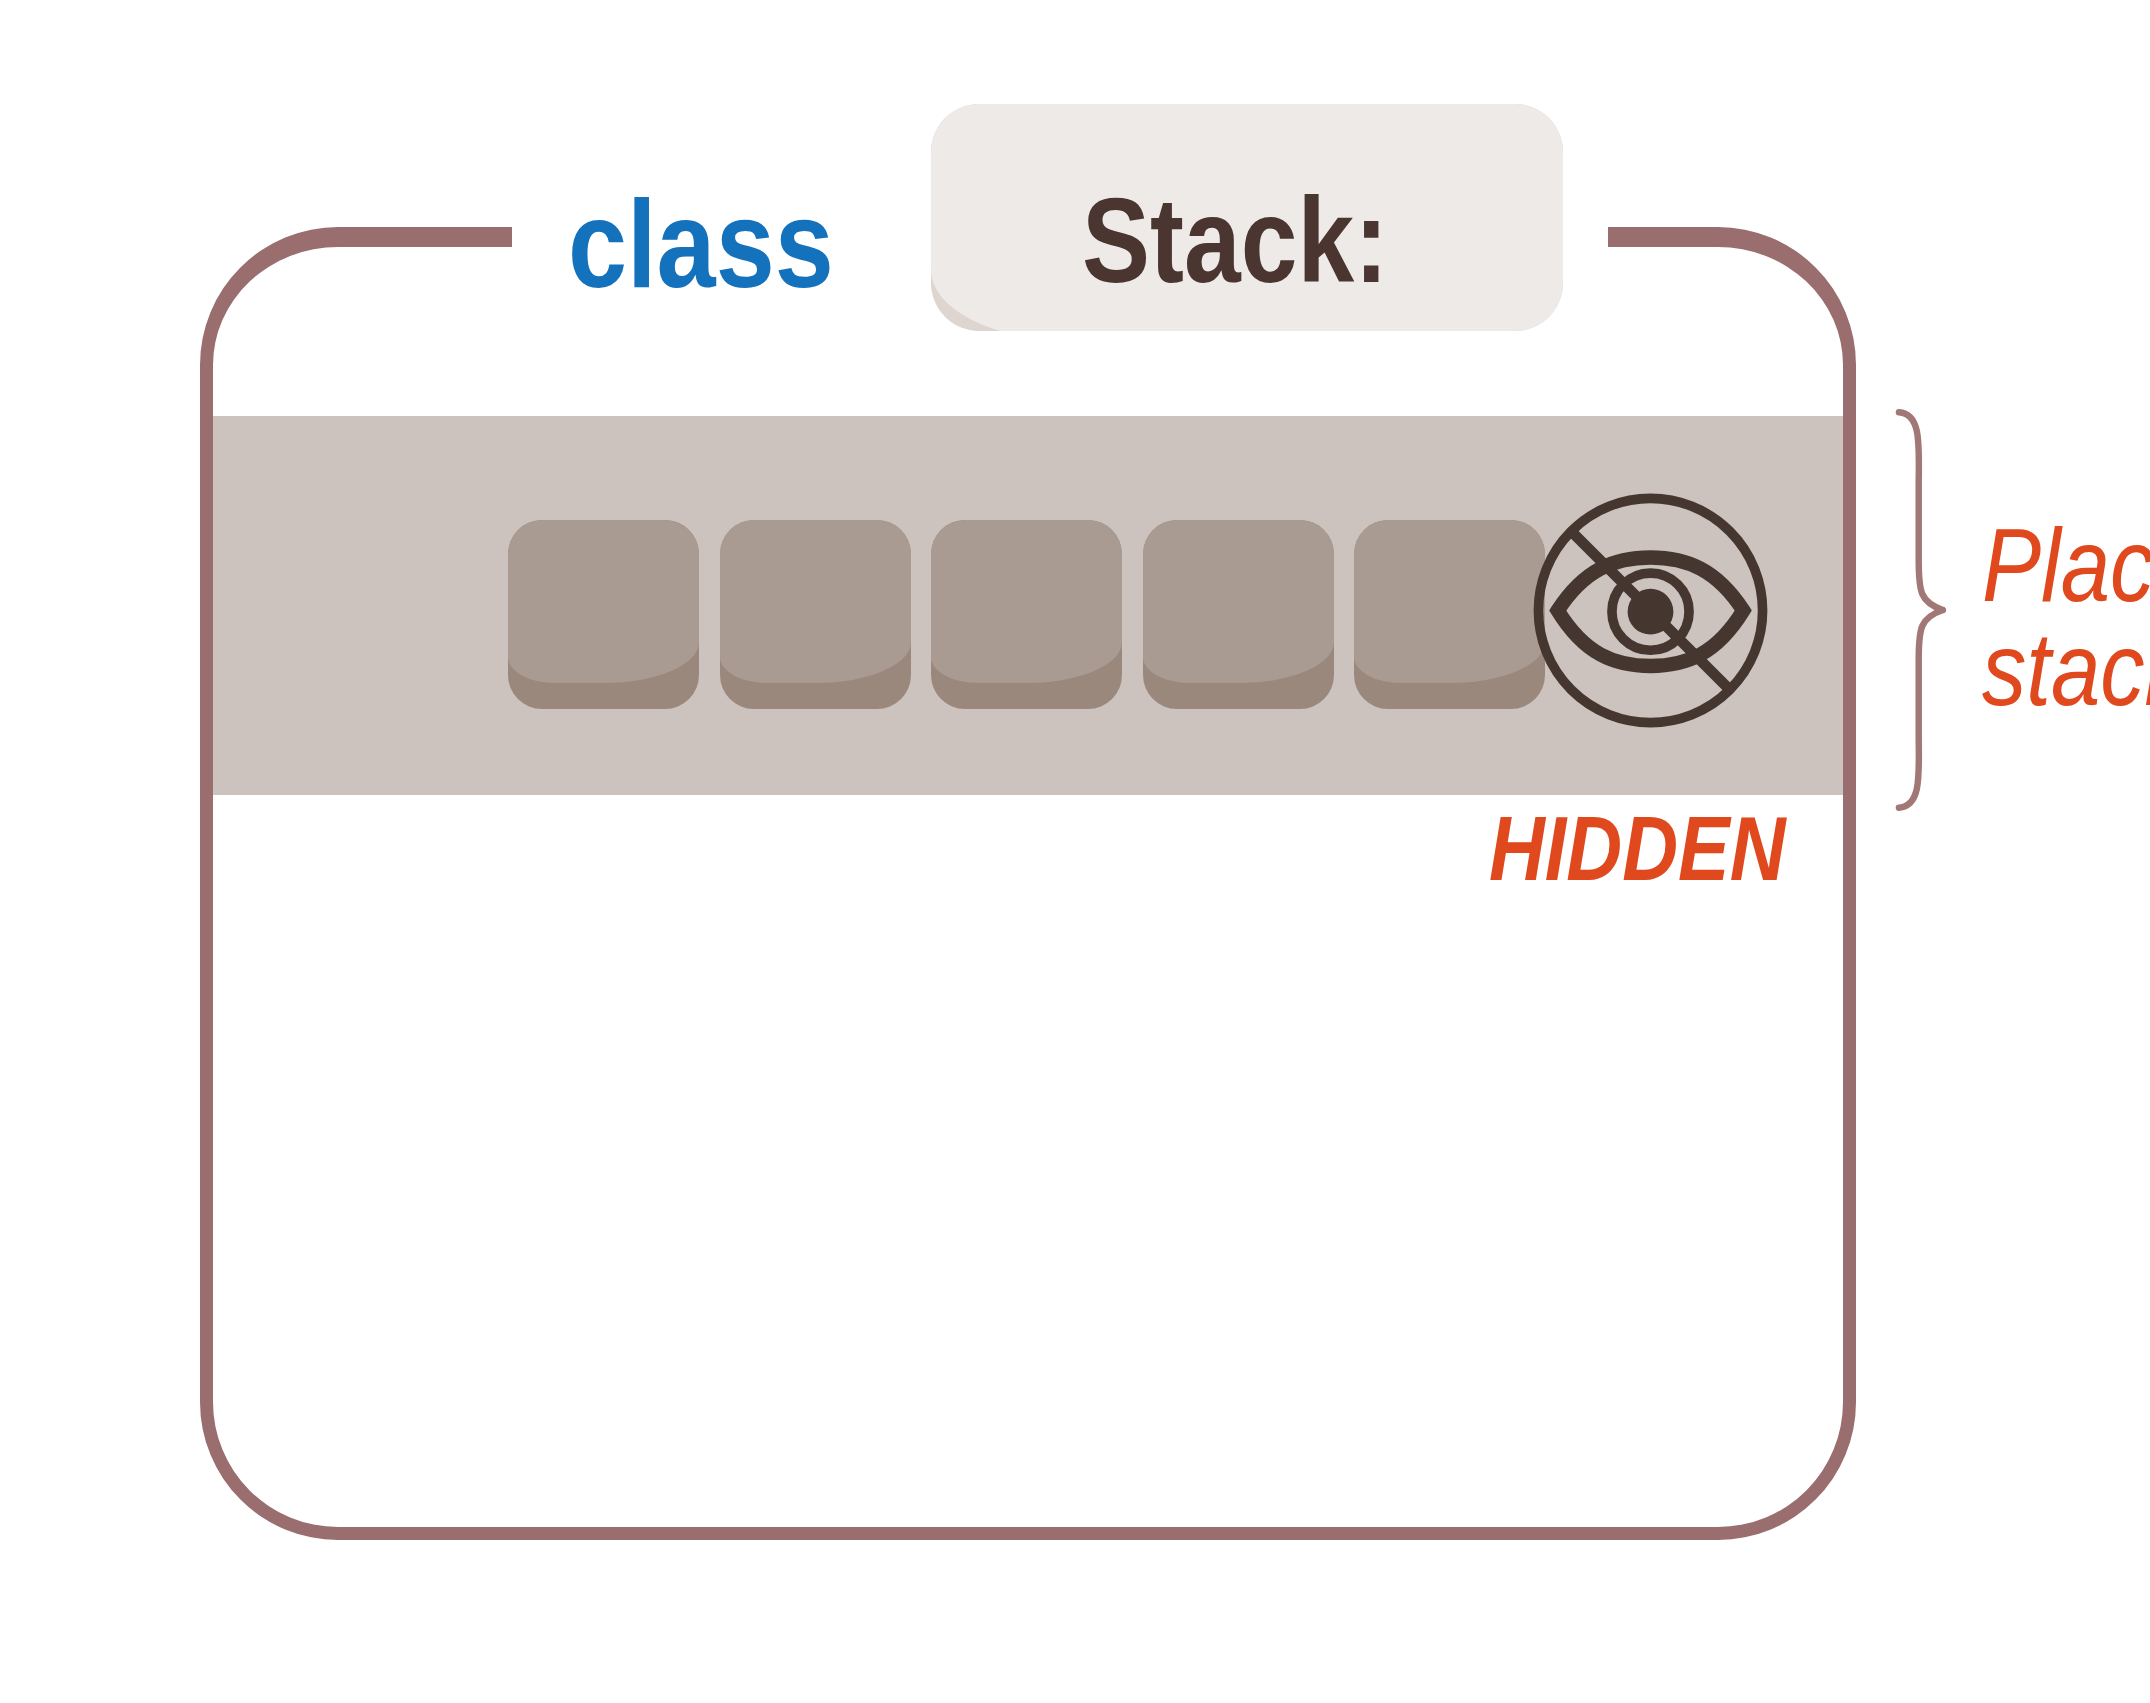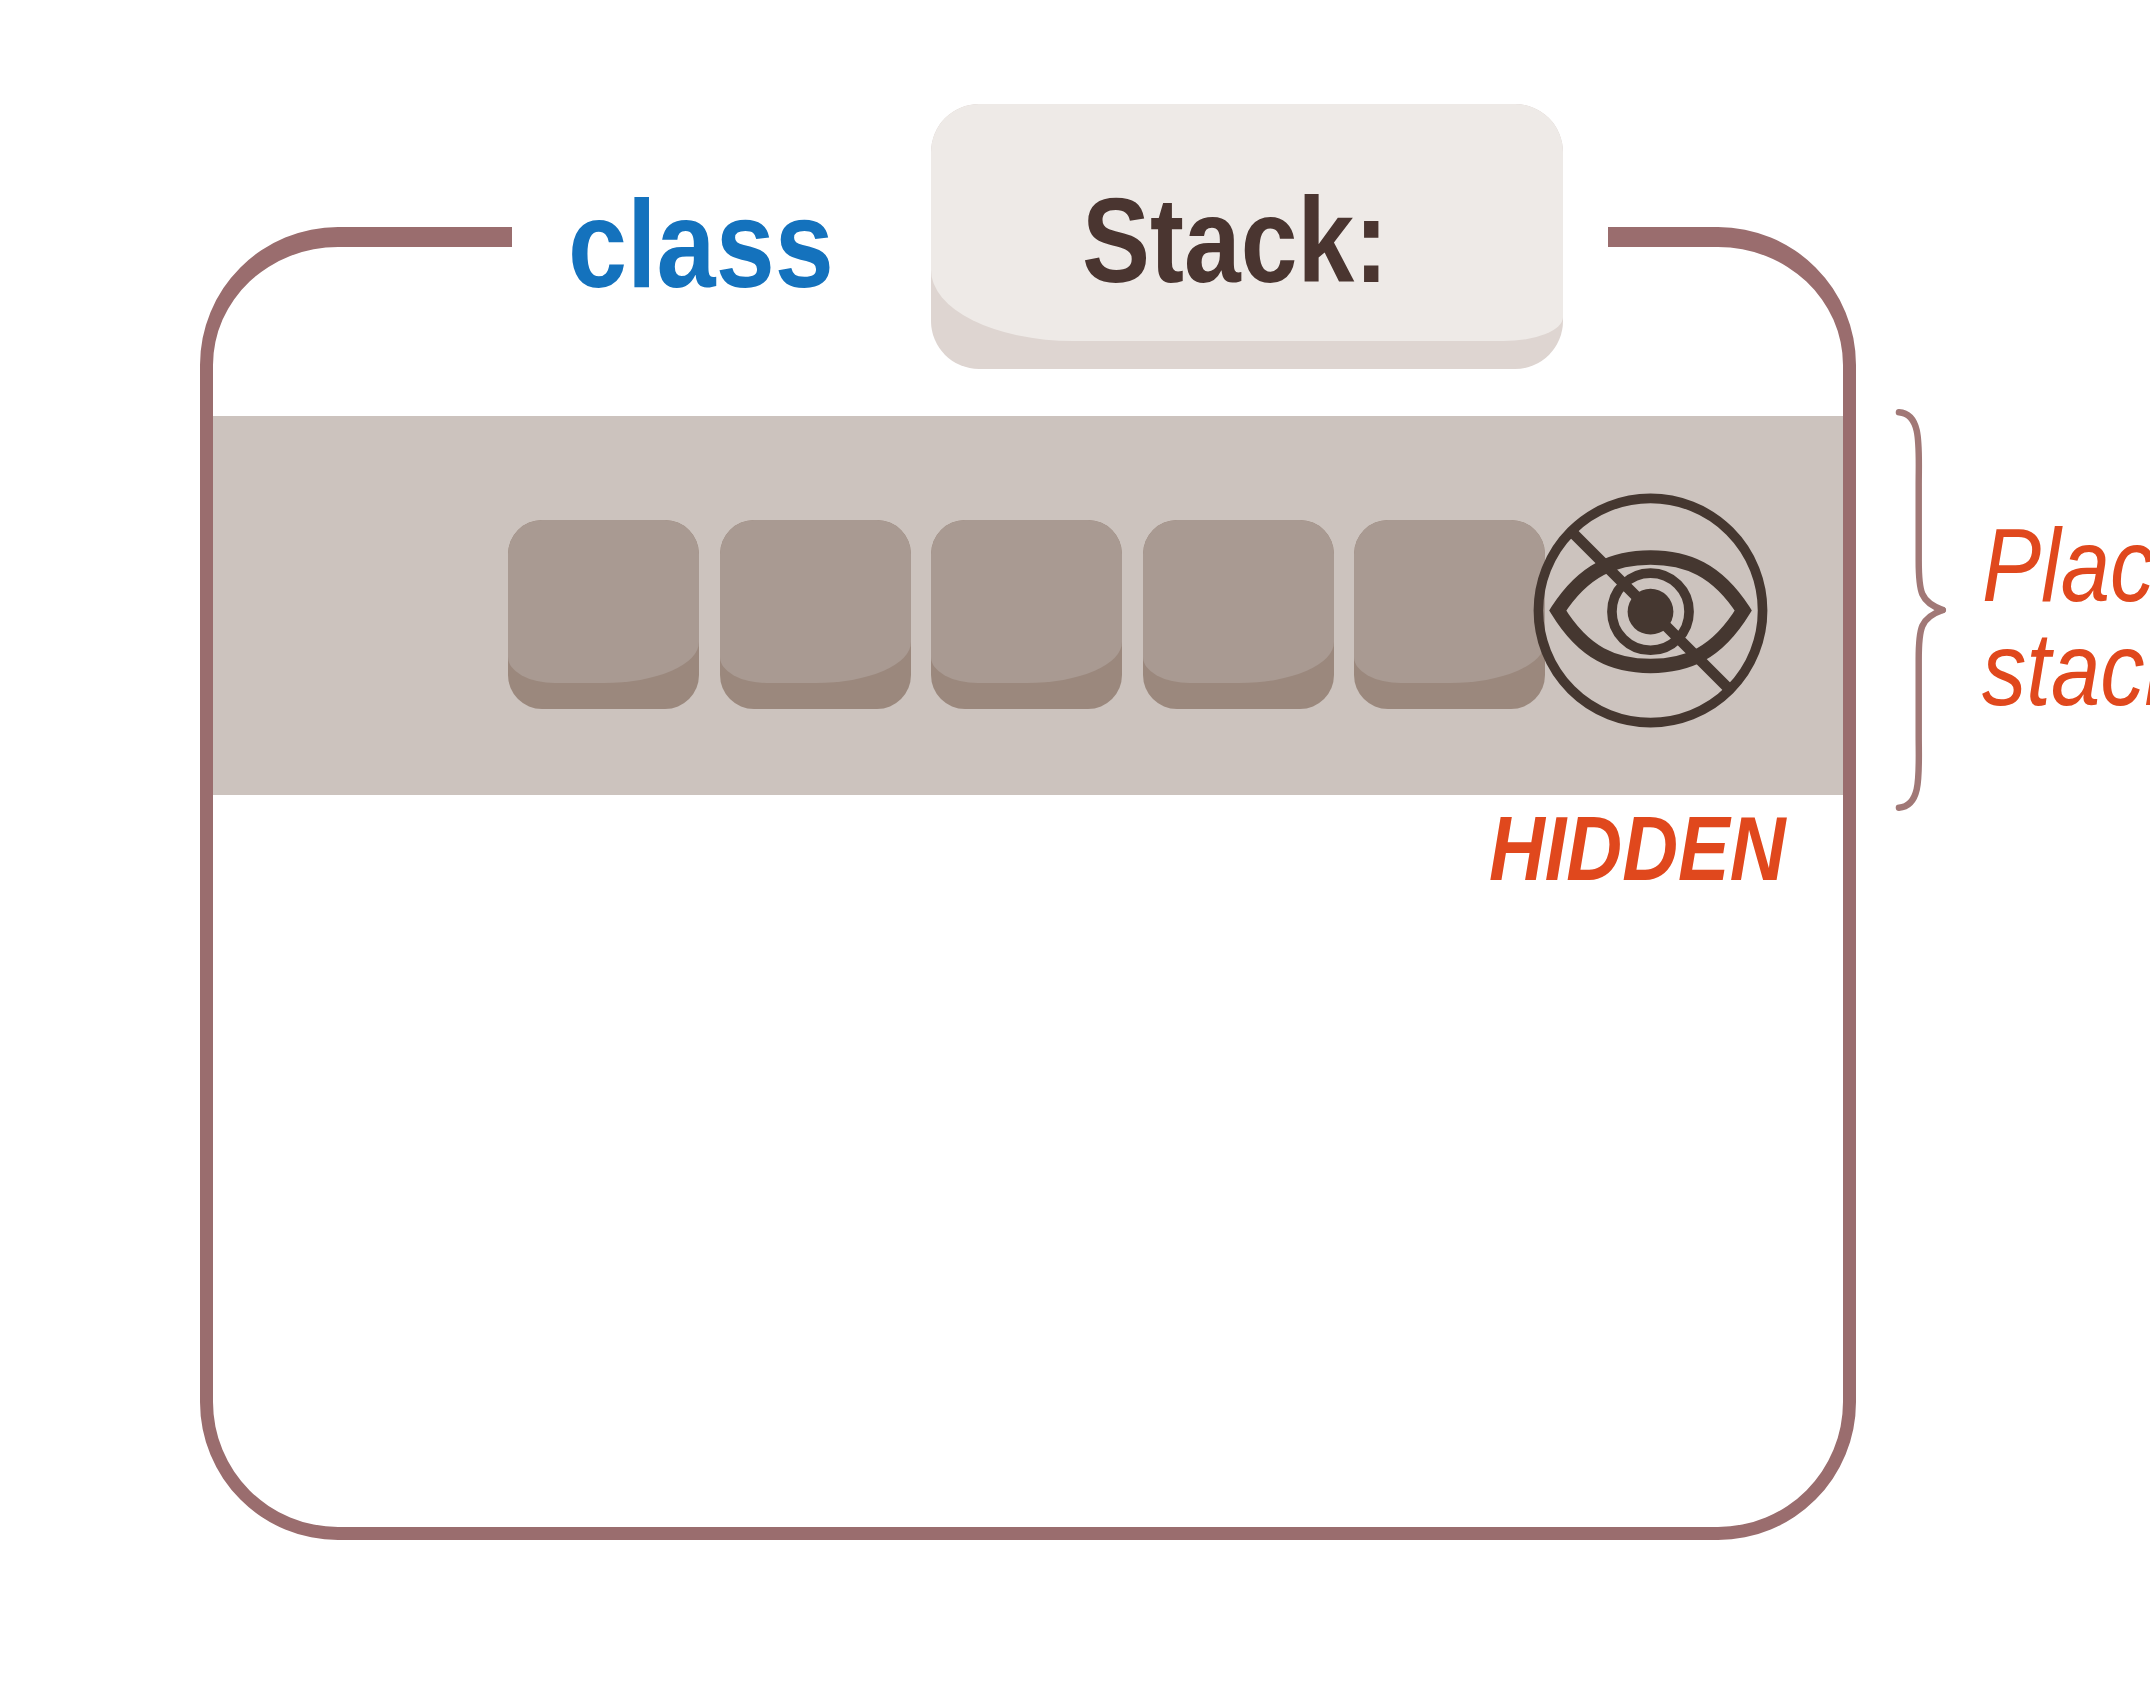--- a/index.html
+++ b/index.html
@@ -42,21 +42,21 @@
   
   .keyword{
     position:absolute;left:568px;top:181px;z-index:60;
     font-size:125px;font-weight:700;line-height:1;
     color:var(--class-blue);white-space:nowrap;
     transform:scaleX(0.85);transform-origin:left top;
   }
 
   
   .badge{
-    position:absolute;left:931px;top:104px;width:632px;height:265px;
+    position:absolute;left:931px;top:104px;width:632px;height:227px;
     background:var(--badge-shade);border-radius:48px;overflow:hidden;z-index:60;
   }
   .badge::before{
     content:"";position:absolute;left:0;top:0;right:0;height:237px;
     background:var(--badge-bg);
     border-radius:48px 48px 60px 142px / 48px 48px 24px 71px;
   }
   .badge .badge-label{
     position:absolute;left:151px;top:76px;z-index:2;
     font-size:120px;font-weight:700;line-height:1;

